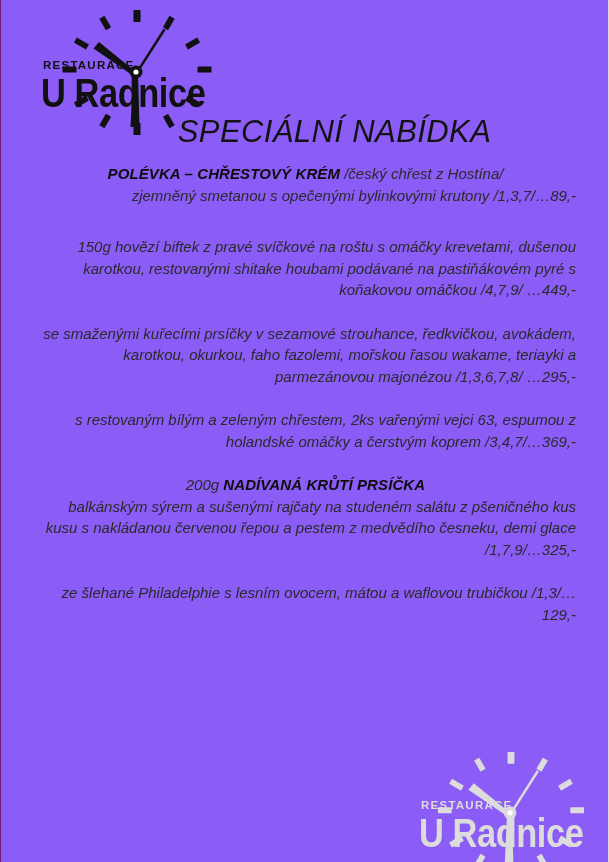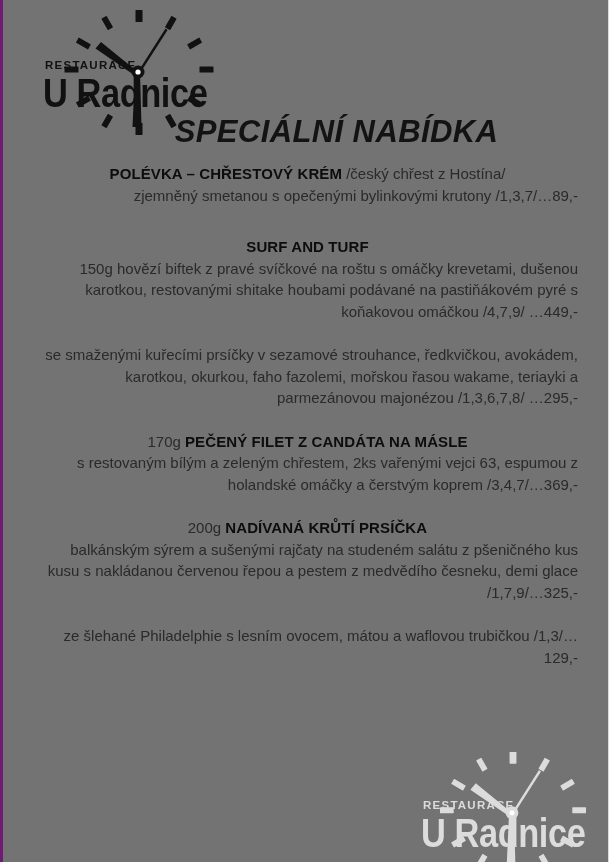--- a/index.html
+++ b/index.html
@@ -9,24 +9,24 @@
   }
   body {
     font-family: "Liberation Sans", sans-serif;
     -webkit-font-smoothing: antialiased;
   }
 
   .page {
     position: relative;
     width: 609px;
     height: 862px;
-    background: #737373;
+    background: #8b5cf6;
     overflow: hidden;
     box-sizing: border-box;
-    border-left: 3px solid #701a75;
+    border-left: 1px solid #701a75;
     border-right: 1px solid #d9d9d9;
   }
 
   
   .logo {
     position: absolute;
     width: 200px;
     height: 150px;
   }
   .logo.header-logo { left: 36px; top: 6px; }
@@ -77,38 +77,39 @@
     position: absolute;
     left: 0;
     top: 115px;
     width: 609px;
     text-align: center;
     padding-left: 58px;
     box-sizing: border-box;
     font-family: "Liberation Sans", sans-serif;
     font-size: 31px;
     font-style: italic;
-    font-weight: 700;
+    font-weight: 400;
     letter-spacing: 0.4px;
     color: #131313;
     line-height: 1.1;
   }
 
   
   .menu-body {
     position: absolute;
     left: 0;
     top: 163px;
     width: 609px;
     box-sizing: border-box;
     padding: 0 34px;
     text-align: center;
     color: #2a2a2a;
     font-size: 15px;
     line-height: 21.5px;
+    font-style: italic;
   }
   .menu-item { margin: 0 0 22px 0; }
   .menu-item.gap-large { margin-bottom: 30px; }
   .menu-item:last-child { margin-bottom: 0; }
 
   .item-heading {
     font-weight: 700;
     color: #0d0d0d;
     letter-spacing: 0.1px;
   }
@@ -162,30 +163,28 @@
   <div class="menu-title">SPECIÁLNÍ NABÍDKA</div>
 
   <div class="menu-body">
 
     <div class="menu-item gap-large">
       <div><span class="item-weight"></span><span class="item-heading">POLÉVKA – CHŘESTOVÝ KRÉM</span><span class="item-note"> /český chřest z Hostína/</span></div>
       <div class="item-desc">zjemněný smetanou s opečenými bylinkovými krutony /1,3,7/…89,-</div>
     </div>
 
     <div class="menu-item">
-      <div><span class="item-weight"></span><span class="item-heading">SURF AND TURF</span><span class="item-note"></span></div>
       <div class="item-desc">150g hovězí biftek z pravé svíčkové na roštu s omáčky krevetami, dušenou karotkou, restovanými shitake houbami podávané na pastiňákovém pyré s koňakovou omáčkou /4,7,9/ …449,-</div>
     </div>
 
     <div class="menu-item">
       <div class="item-desc">se smaženými kuřecími prsíčky v sezamové strouhance, ředkvičkou, avokádem, karotkou, okurkou, faho fazolemi, mořskou řasou wakame, teriayki a parmezánovou majonézou /1,3,6,7,8/ …295,-</div>
     </div>
 
     <div class="menu-item">
-      <div><span class="item-weight">170g </span><span class="item-heading">PEČENÝ FILET Z CANDÁTA NA MÁSLE</span><span class="item-note"></span></div>
       <div class="item-desc">s restovaným bílým a zeleným chřestem, 2ks vařenými vejci 63, espumou z holandské omáčky a čerstvým koprem /3,4,7/…369,-</div>
     </div>
 
     <div class="menu-item">
       <div><span class="item-weight">200g </span><span class="item-heading">NADÍVANÁ KRŮTÍ PRSÍČKA</span><span class="item-note"></span></div>
       <div class="item-desc">balkánským sýrem a sušenými rajčaty na studeném salátu z pšeničného kus kusu s nakládanou červenou řepou a pestem z medvědího česneku, demi glace /1,7,9/…325,-</div>
     </div>
 
     <div class="menu-item">
       <div class="item-desc">ze šlehané Philadelphie s lesním ovocem, mátou a waflovou trubičkou /1,3/…129,-</div>

